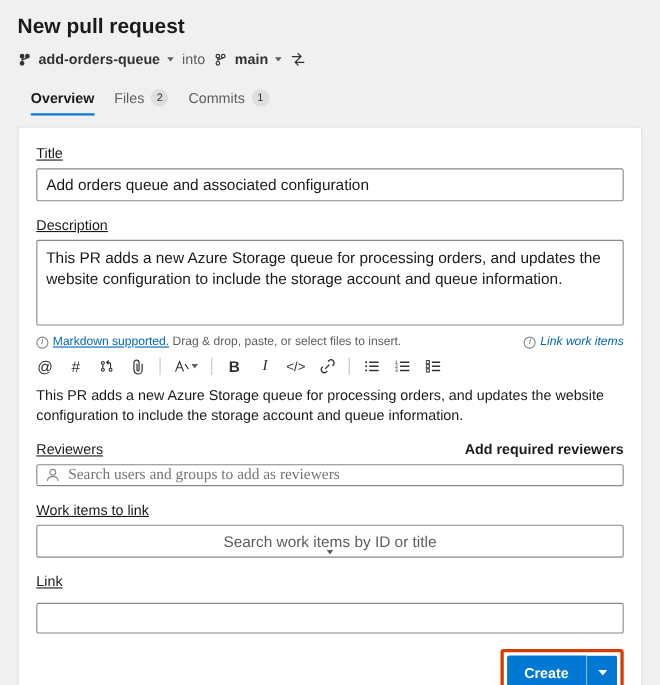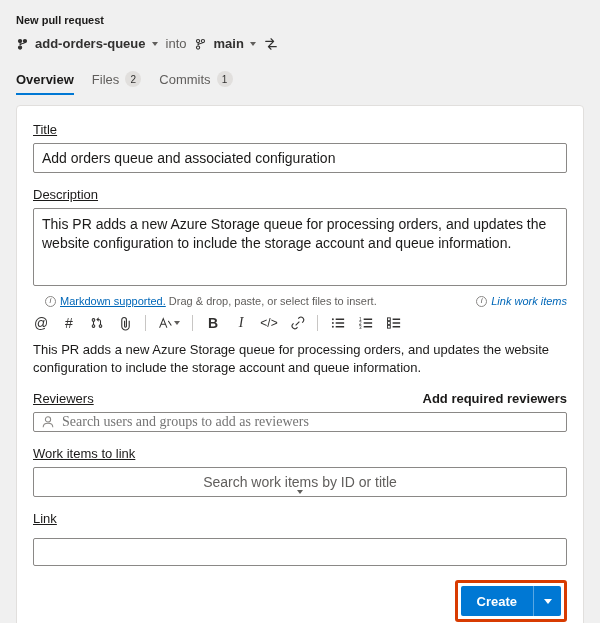--- a/index.html
+++ b/index.html
@@ -6,51 +6,51 @@
   body {
     font-family: "Segoe UI", -apple-system, BlinkMacSystemFont, sans-serif;
     background: #f0f0f0;
     width: 600px;
     height: 623px;
     overflow: hidden;
     color: #1b1a19;
     font-size: 13px;
   }
   .page { padding: 14px 16px 0 16px; }
-  .page-title { font-size: 11px; font-weight: 600; margin-bottom: 10px; color:#1b1a19; }
+  .page-title { font-size: 19px; font-weight: 600; margin-bottom: 10px; color:#1b1a19; }
 
   .branch-row { display: flex; align-items: center; gap: 8px; font-size: 13px; margin-bottom: 14px; }
   .branch-chip { display: inline-flex; align-items: center; gap: 6px; color: #323130; }
   .branch-chip .branch-name { font-weight: 600; }
   .into-text { color: #605e5c; font-size: 13px; }
 
   .tabs { display: flex; align-items: center; gap: 18px; font-size: 13px; margin-bottom: 2px; }
   .tab { display: inline-flex; align-items: center; gap: 6px; color: #605e5c; padding: 6px 0 8px 0; position: relative; cursor: pointer; }
-  .tab.active { color: #1b1a19; font-weight: 600; }
+  .tab.active { color: #1b1a19; font-weight: 600; margin-left: 12px; }
   .tab.active::after { content: ""; position: absolute; bottom: 0; left: 0; right: 0; height: 2px; background: #0078d4; }
   .badge { display: inline-flex; align-items: center; justify-content: center; min-width: 16px; height: 16px; border-radius: 50%; background: #e1dfdd; color:#323130; font-size: 10px; padding: 0 4px; }
 
   .card {
     background: #fff;
     border: 1px solid #e1dfdd;
     border-radius: 4px;
     margin-top: 10px;
     padding: 14px 16px 16px 16px;
   }
   .field-label { font-size: 13px; color:#1b1a19; margin-bottom: 6px; margin-top:2px;text-decoration:underline; }
   .input-text, .textarea, .dropdown, .tag-input {
     width: 100%; border: 1px solid #8a8886; font-family: inherit;
     font-size: 14px; padding: 6px 8px; color:#1b1a19; background:#fff;
     border-radius: 2px;
   }
   .textarea { height: 78px; resize: none; line-height: 1.35; padding-top:6px; }
   .dropdown { display:flex; align-items:center; justify-content:space-between; color:#605e5c; height:30px; cursor:pointer; }
   .tag-input { height:28px; }
 
-  .hint-row { display:flex; align-items:center; justify-content:space-between; margin-top:6px; font-size:11px; color:#605e5c;margin-left:12px; }
+  .hint-row { display:flex; align-items:center; justify-content:space-between; margin-top:6px; font-size:11px; color:#605e5c; }
   .hint-left { display:flex; align-items:center; gap:4px; }
   .hint-left a { color:#0067b8; text-decoration: underline; }
   .link-work { color:#0067b8; text-decoration:none; display:inline-flex; align-items:center; gap:4px;font-style:italic; }
   .info-icon { display:inline-block; width:11px; height:11px; border:1px solid #8a8886; border-radius:50%; position:relative; }
   .info-icon::after { content:"i"; font-size:8px; position:absolute; left:50%; top:50%; transform:translate(-50%,-55%); color:#605e5c; font-style:italic; }
 
   .toolbar { display:flex; align-items:center; gap:12px; margin-top:8px; color:#323130; }
   .tb-item { width:16px; display:inline-flex; align-items:center; justify-content:center; font-size:14px; cursor:pointer; }
   .tb-sep { width:1px; height:16px; background:#c8c6c4; }
 

